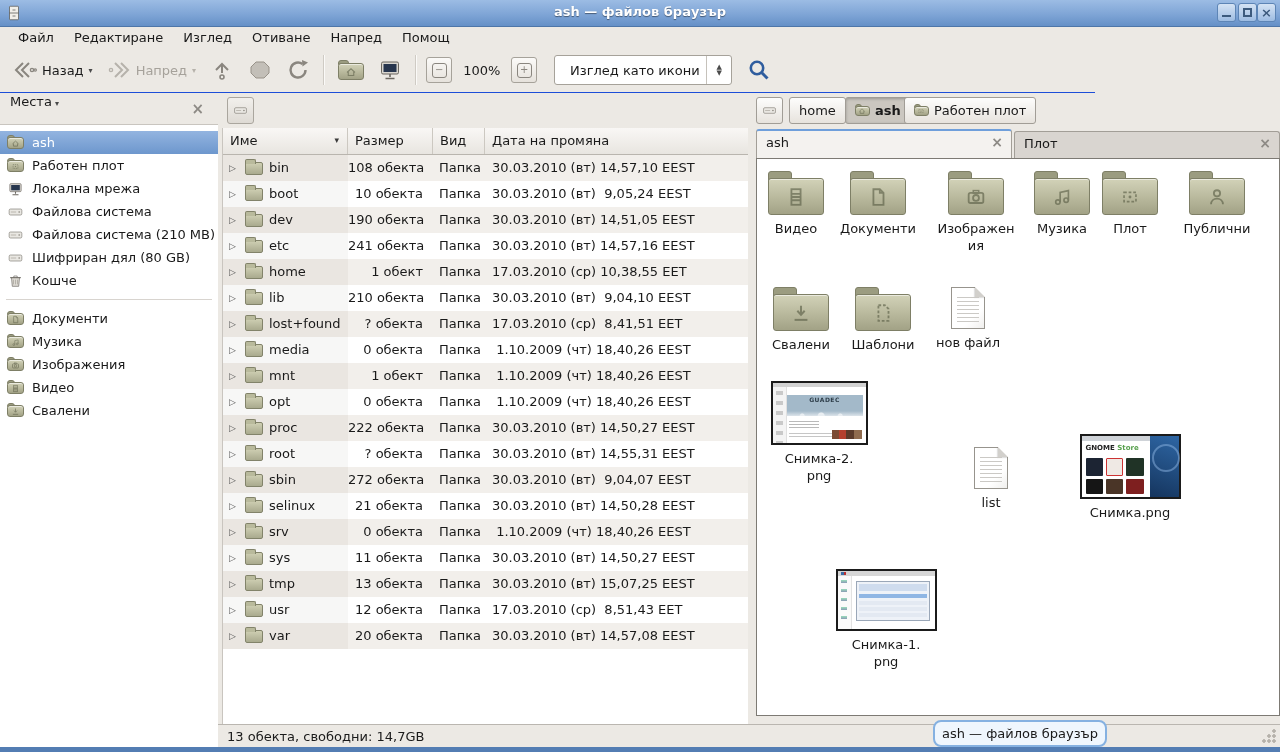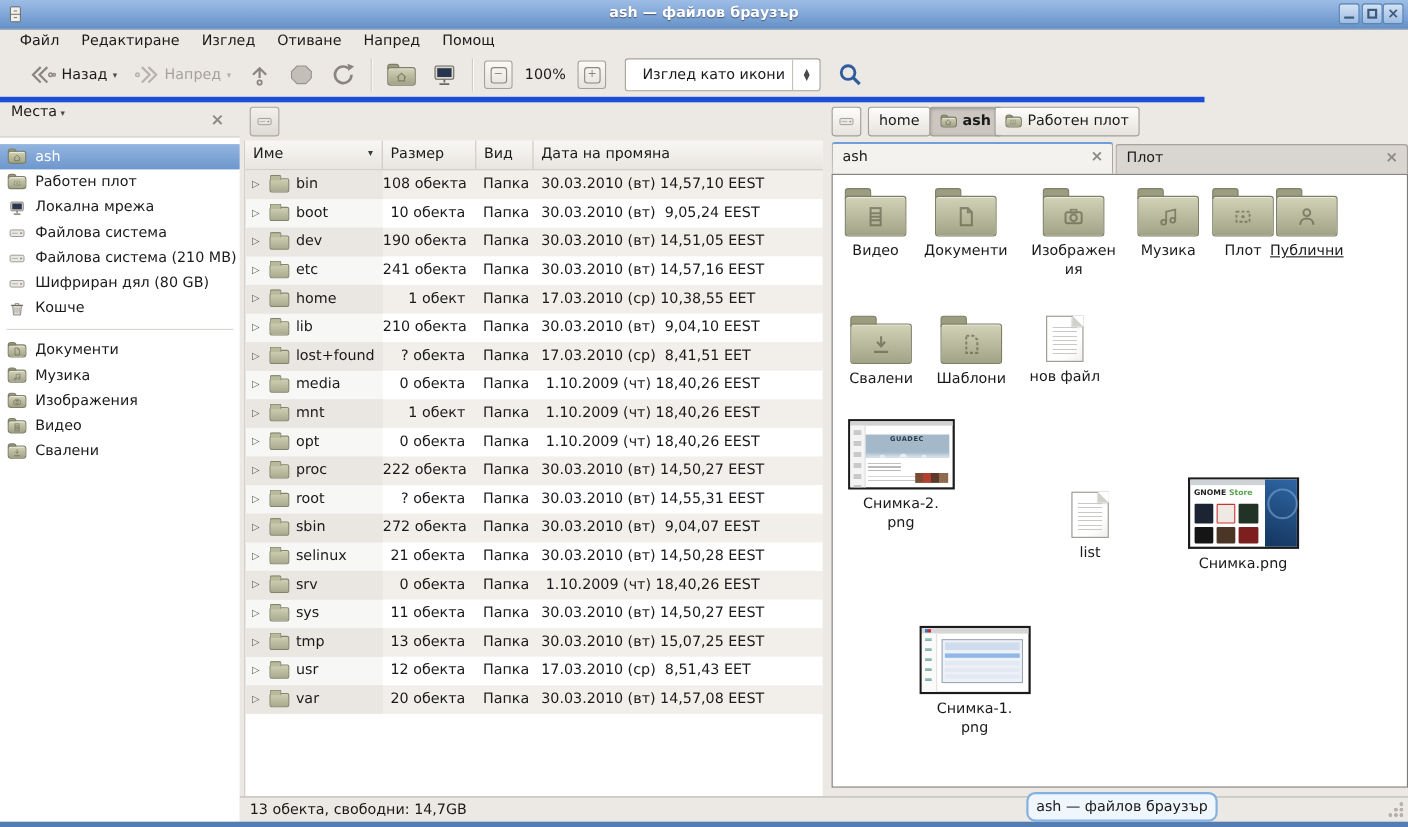--- a/index.html
+++ b/index.html
@@ -13,21 +13,21 @@
   .winbtn{position:absolute;top:3px;width:19px;height:19px;border:1px solid #5d85b6;border-radius:3px;
     background:linear-gradient(180deg,#d5e3f4,#9dbce2);box-sizing:border-box;cursor:pointer;}
   #btn-min{right:44px}#btn-max{right:23px}#btn-close{right:4px}
   .winbtn .bar{position:absolute;left:4px;right:4px;bottom:4px;height:2px;background:#3c5a7d;}
   .winbtn .box{position:absolute;left:4px;top:4px;right:4px;bottom:4px;border:2px solid #3c5a7d;}
   .winbtn .x{position:absolute;left:0;top:0;width:100%;text-align:center;line-height:17px;color:#3c5a7d;font-weight:bold;font-size:13px;}
   
   #menubar{position:absolute;left:0;top:27px;width:1280px;height:21px;background:#ece9e4;display:flex;align-items:center;padding-left:8px;box-sizing:border-box;}
   .menu-item{padding:1px 10px;cursor:pointer;}
   
-  #toolbar{position:absolute;left:0;top:48px;width:1095px;height:45px;background:#ece9e4;border-bottom:5px solid #1d4ed8;display:flex;align-items:center;padding-left:20px;box-sizing:border-box;}
+  #toolbar{position:absolute;left:0;top:48px;width:1095px;height:45px;background:#ece9e4;border-bottom:1px solid #1d4ed8;display:flex;align-items:center;padding-left:6px;box-sizing:border-box;}
   .tbtn{display:flex;align-items:center;gap:5px;padding:6px 7px;border-radius:3px;cursor:pointer;}
   .tbtn.disabled{color:#a6a29b;}
   .ticon{width:24px;height:24px;}
   .ticon.small{width:13px;height:13px;}
   .tsep{width:1px;height:30px;background:#cfcbc4;border-right:1px solid #fbfaf8;margin:0 6px;}
   .sqbtn{width:26px;height:26px;border:1px solid #a6a29a;border-radius:3px;background:linear-gradient(180deg,#fbfaf8,#e6e2dc);display:flex;align-items:center;justify-content:center;margin:0 3px;cursor:pointer;box-sizing:border-box;}
   #zoom-level{margin:0 8px;}
   #view-combo{width:178px;height:30px;background:#fff;border:1px solid #a6a29a;border-radius:3px;display:flex;align-items:center;margin-left:14px;cursor:pointer;box-sizing:border-box;text-align:center;}
   #view-combo .val{flex:1;padding-left:8px;}
   #view-combo .spin{width:24px;align-self:stretch;border-left:1px solid #c6c2bb;display:flex;flex-direction:column;align-items:center;justify-content:center;font-size:7px;line-height:6px;color:#4a4a4a;}
@@ -721,21 +721,21 @@
           <div class="ftab"></div>
           <div class="fbody"></div>
           <div class="emblem" style="color:#565a42">
             <svg class="fit">
               <use href="#sym-desktop"></use>
             </svg>
           </div>
         </div>
         <div class="glabel">Плот</div>
       </div>
-      <div class="gitem" style="left: 383px; top: 12px; width: 96px; text-decoration: underline;">
+      <div class="gitem" style="left: 412px; top: 12px; width: 96px;">
         <div class="gfolder">
           <div class="ftab"></div>
           <div class="fbody"></div>
           <div class="emblem" style="color:#565a42">
             <svg class="fit">
               <use href="#sym-person"></use>
             </svg>
           </div>
         </div>
         <div class="glabel">Публични</div>

